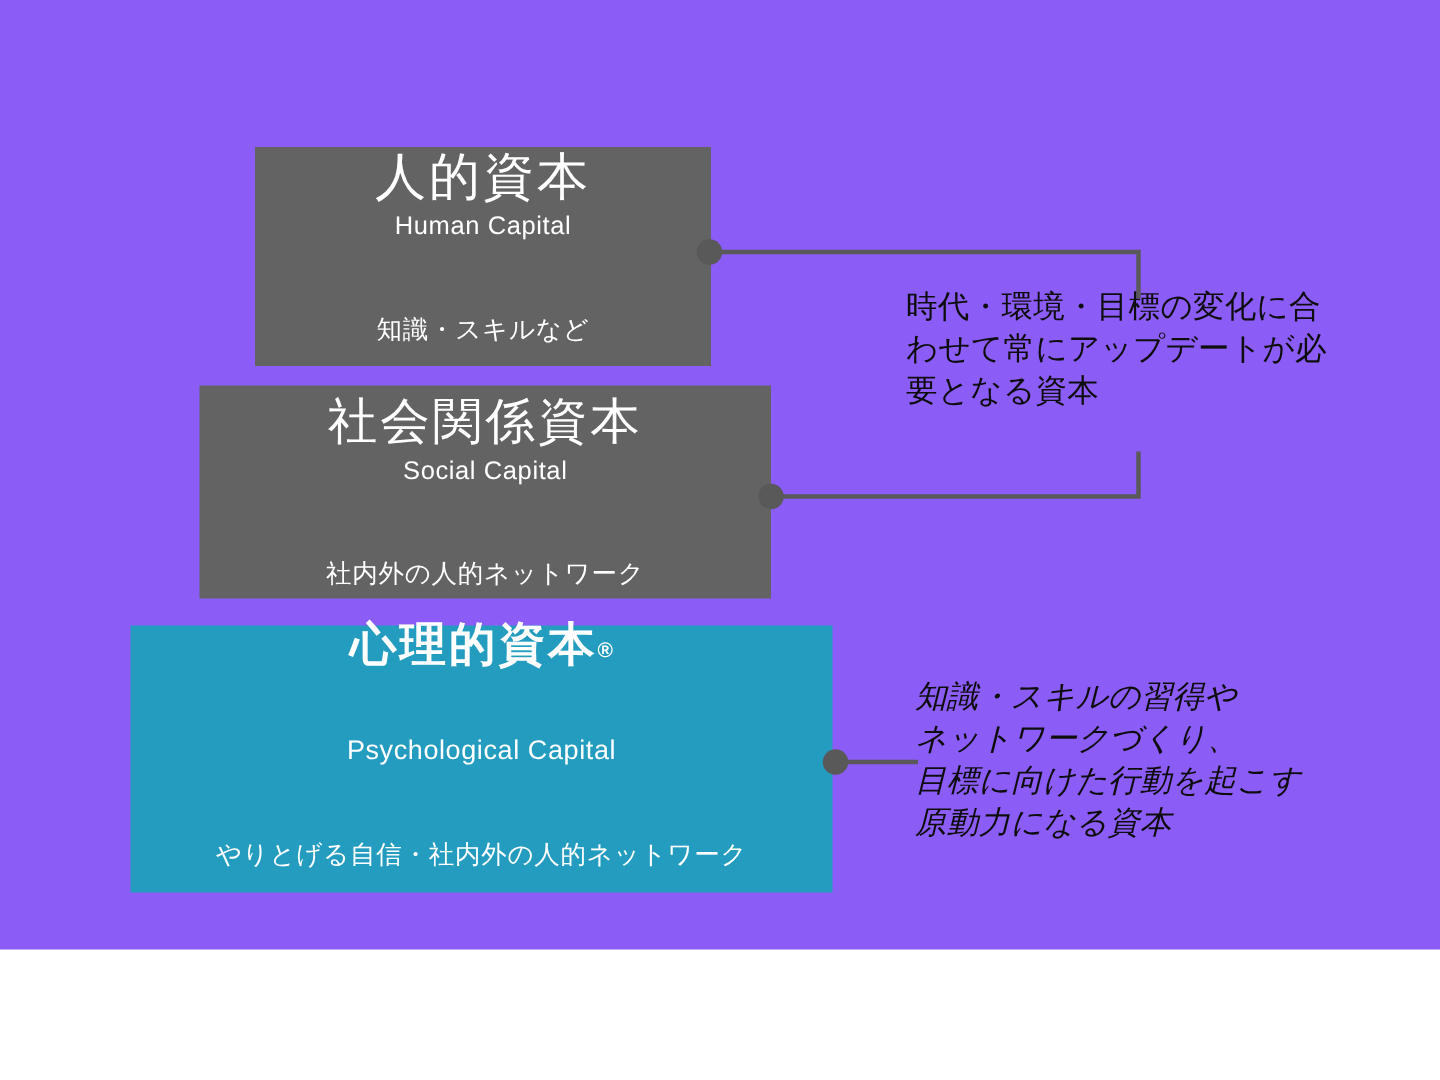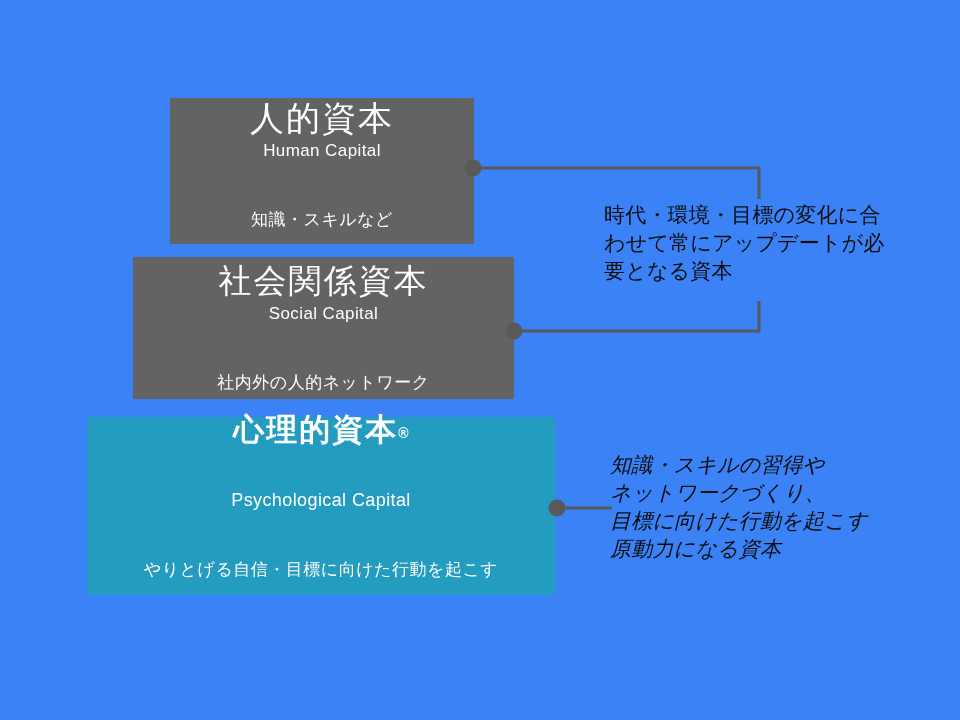--- a/index.html
+++ b/index.html
@@ -10,22 +10,22 @@
   body {
     width: 960px;
     height: 720px;
     background: #ffffff;
     font-family: "Liberation Sans", "DejaVu Sans", sans-serif;
     overflow: hidden;
   }
   #canvas {
     position: relative;
     width: 960px;
-    height: 720px;
-    background: #3b82f6;
+    height: 633px;
+    background: #8b5cf6;
   }
 
   
   .cap-box {
     position: absolute;
     box-sizing: border-box;
     display: flex;
     flex-direction: column;
     align-items: center;
     justify-content: center;
@@ -106,21 +106,21 @@
   .annot {
     position: absolute;
     color: #0d0d0d;
     font-size: 21px;
     line-height: 1.34;
     letter-spacing: 0.2px;
     white-space: pre-line;
   }
   #annot-update {
     left: 604px;
-    top: 201px;
+    top: 191px;
     width: 310px;
   }
   #annot-driver {
     left: 610px;
     top: 451px;
     width: 310px;
     font-style: italic;
   }
 </style>
 </head>
@@ -138,21 +138,21 @@
     <div class="cap-title">社会関係資本</div>
     <div class="cap-en">Social Capital</div>
     <div class="cap-jp">社内外の人的ネットワーク</div>
   </div>
 
   <div id="box-psych" class="cap-box">
     <div class="cap-title">
       <span>心理的資本</span><span class="reg">®</span>
     </div>
     <div class="cap-en">Psychological Capital</div>
-    <div class="cap-jp">やりとげる自信・目標に向けた行動を起こす</div>
+    <div class="cap-jp">やりとげる自信・社内外の人的ネットワーク</div>
   </div>
 
   <svg class="conn-svg" viewBox="0 0 960 720" xmlns="http://www.w3.org/2000/svg">
 
     <path d="M 473 168 L 759 168 L 759 199" fill="none" stroke="#595959" stroke-width="3"></path>
     <path d="M 514 331 L 759 331 L 759 301" fill="none" stroke="#595959" stroke-width="3"></path>
 
     <path d="M 555 508 L 612 508" fill="none" stroke="#595959" stroke-width="3"></path>
 
     <circle cx="473" cy="168" r="8.5" fill="#595959"></circle>

